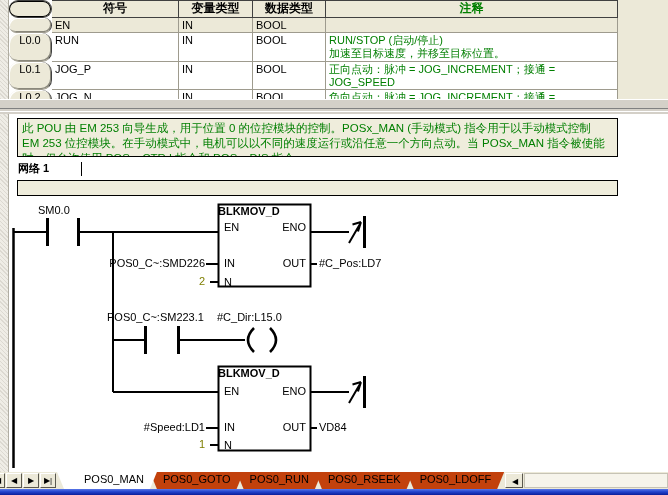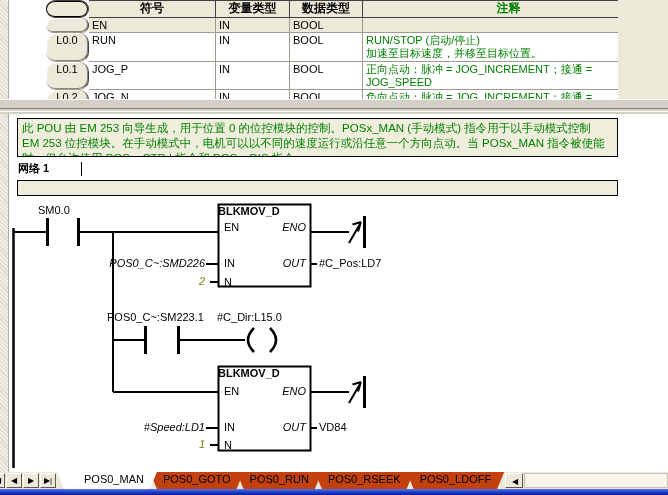--- a/index.html
+++ b/index.html
@@ -7,21 +7,21 @@
         font-family:"Liberation Sans","DejaVu Sans",sans-serif;font-size:11px;color:#000;background:#fff;}
 
   
   .margin-strip{position:absolute;left:0;top:0;width:9px;height:472px;
     background:repeating-linear-gradient(45deg,#dcd9d1 0 1px,#efede6 1px 3px);
     border-right:1px solid #b0ada2;box-sizing:border-box;}
 
   
   .vtable{position:absolute;left:9px;top:0;width:609px;height:99px;overflow:hidden;background:#fff;}
   .vtable-filler{position:absolute;left:618px;top:0;width:50px;height:99px;background:#ECE9D8;}
-  .trow{display:flex;width:609px;padding-left:37px;}
+  .trow{display:flex;width:609px;}
   .tc{box-sizing:border-box;border-right:1px solid #9e9b8e;border-bottom:1px solid #9e9b8e;
       padding:1px 0 0 3px;overflow:hidden;white-space:pre-line;line-height:13px;}
   .c-addr{width:43px;text-align:center;padding-left:0;background:#ECE9D8;
       box-shadow:inset 1px 1px 0 #fff, inset -1px -1px 0 #8a887c;border-right-color:#404040;border-radius:10px;}
   .c-sym{width:127px;} .c-vt{width:74px;} .c-dt{width:73px;} .c-cm{width:292px;color:#007F00;}
   .hrow .tc{background:#ECE9D8;border-top:1px solid #404040;border-right:1px solid #404040;
       border-bottom:1px solid #404040;font-weight:bold;font-size:12px;text-align:center;padding-left:0;}
   .hrow .c-addr{box-shadow:inset 0 0 0 1px #000;}
   .hrow{height:18px;} .r-en{height:15px;} .r-0{height:29px;} .r-1{height:28px;} .r-2{height:28px;}
   .r-en .tc{background:#ECE9D8;}
@@ -37,21 +37,21 @@
       background:#EFEDDC;border:1px solid #000;color:#007F00;font-size:11.5px;line-height:15px;
       padding:2px 4px;white-space:pre-line;overflow:hidden;}
   .net-label{position:absolute;left:18px;top:162px;font-weight:bold;font-size:12px;text-align:center;}
   .net-cursor{position:absolute;left:81px;top:162px;width:1px;height:14px;background:#000;}
   .net-comment{position:absolute;left:17px;top:180px;width:601px;height:16px;box-sizing:border-box;
       background:#EFEDDC;border:1px solid #000;}
 
   
   .ladder-svg{position:absolute;left:0;top:196px;}
   .lbl{position:absolute;line-height:12px;font-size:11px;white-space:nowrap;}
-  .lbl.c{} .lbl.r{text-align:right;font-style:italic;}
+  .lbl.c{} .lbl.r{text-align:right;}
   .olive{color:#7F7F00;}
 
   
   .tabbar{position:absolute;left:0;top:472px;width:668px;height:17px;background:#ECE9D8;}
   .navbtn{position:absolute;top:1px;width:16px;height:15px;background:#ECE9D8;
       border:1px solid;border-color:#fff #5a584e #5a584e #fff;box-sizing:border-box;
       font-size:8px;line-height:13px;text-align:center;padding:0;}
   .tabs{position:absolute;left:57px;top:0;display:flex;height:17px;}
   .tab{height:17px;line-height:15px;padding:0 13px;background:#c2410c;font-size:11px;
       clip-path:polygon(0 0,100% 0,calc(100% - 7px) 100%,7px 100%);

